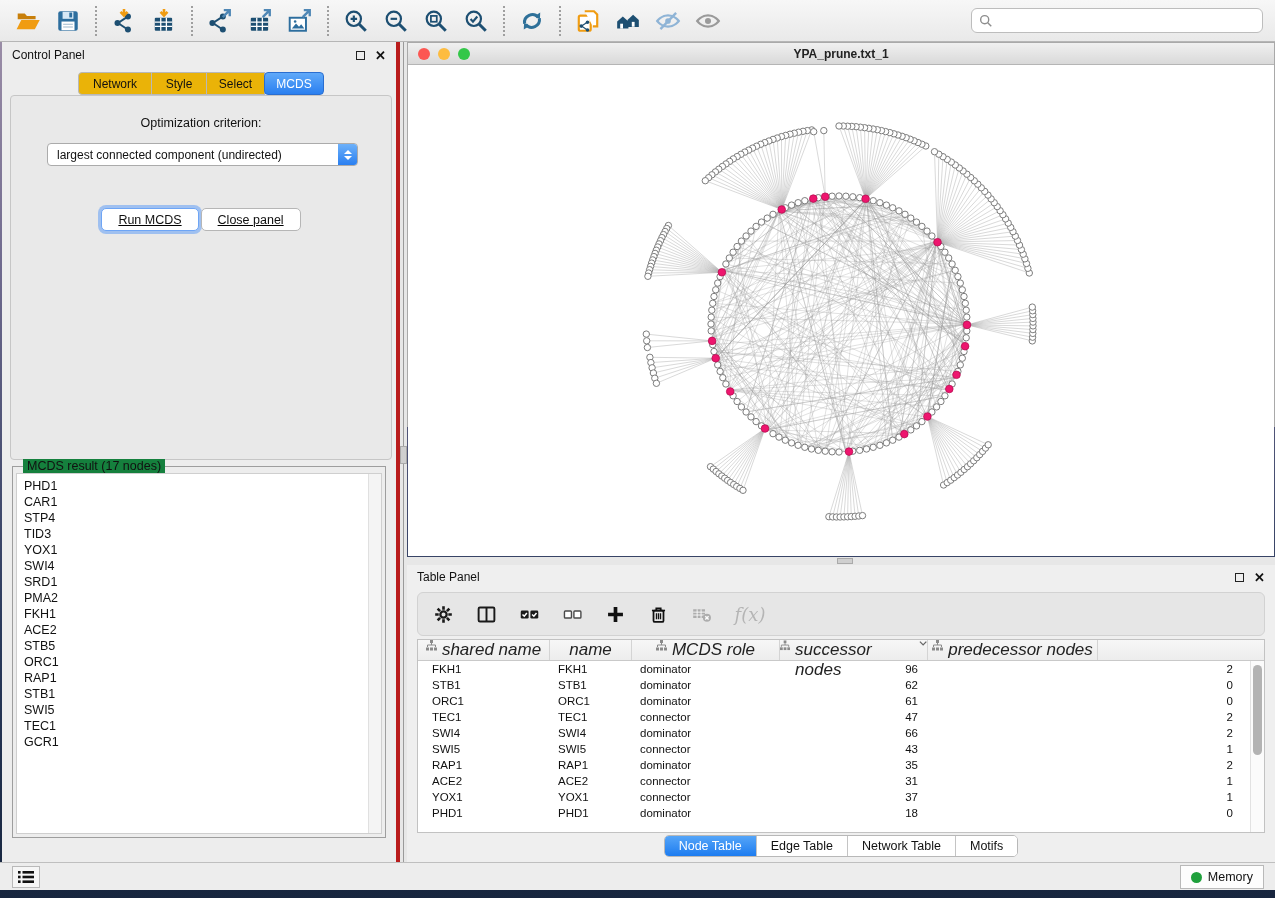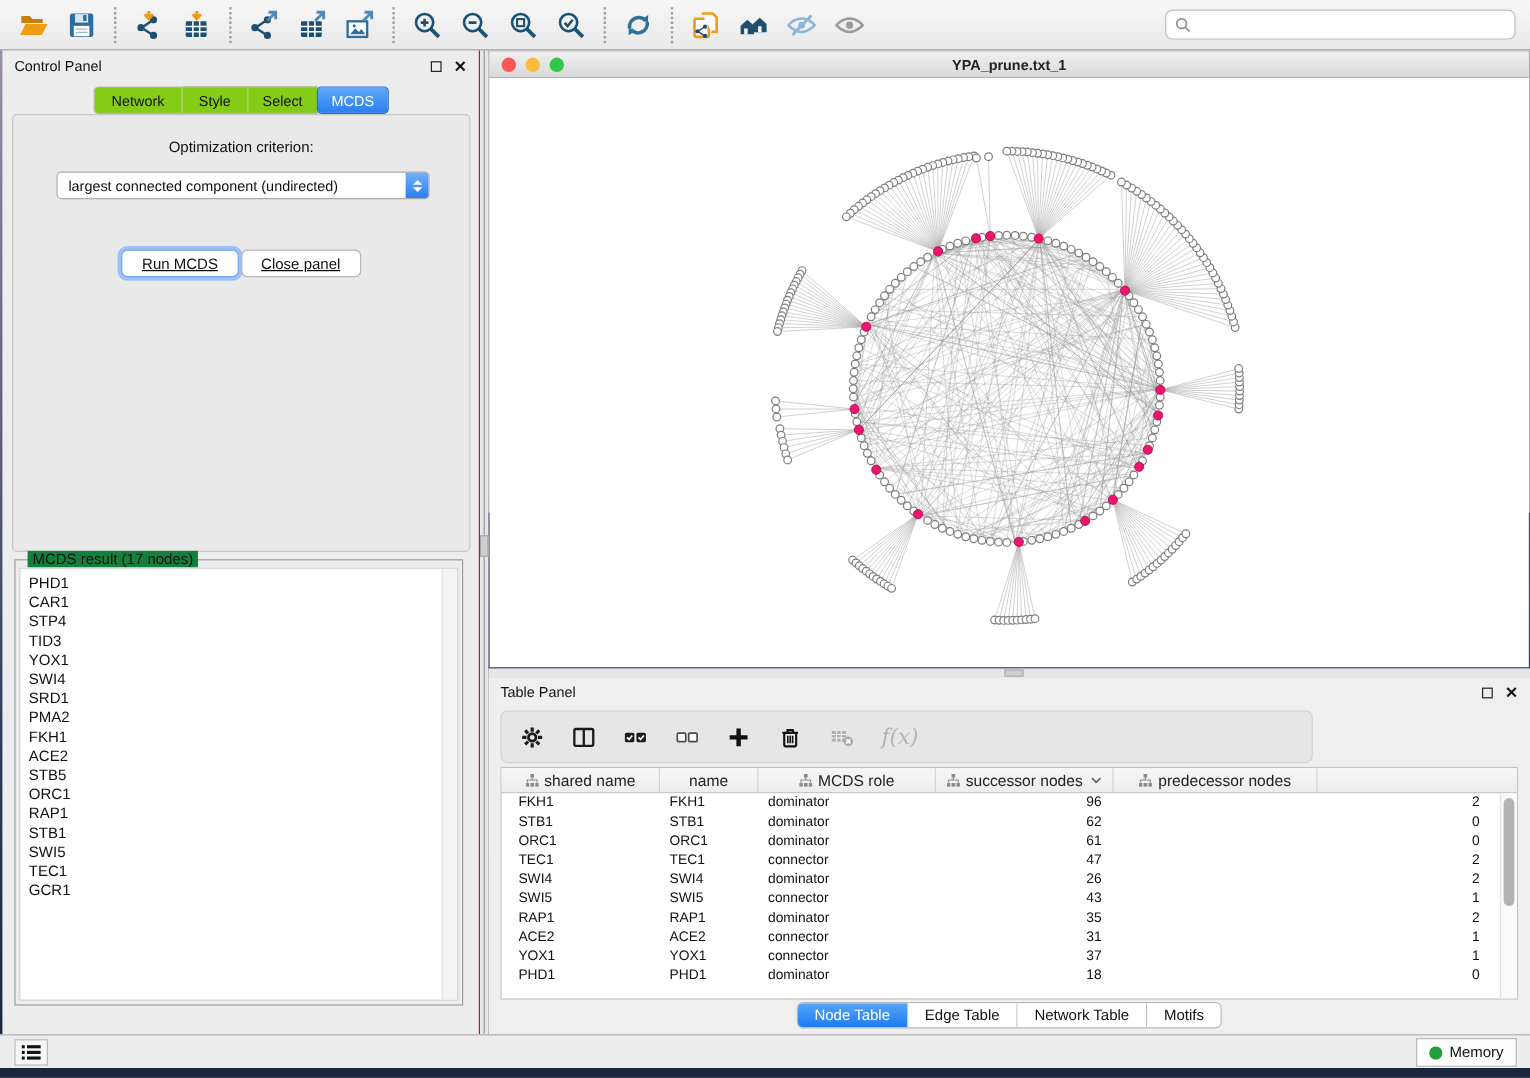--- a/index.html
+++ b/index.html
@@ -16,30 +16,30 @@
   .tb-btn svg { width:26px; height:26px; }
   .tb-sep { width:0; height:30px; border-left:2px dotted #9f9f9f; margin:0 7px; }
   .search-wrap { margin-left:auto; margin-right:4px; width:292px; height:25px;
     background:#fff; border:1px solid #bdbdbd; border-radius:6px;
     display:flex; align-items:center; padding:0 7px; }
   .search-wrap svg { width:14px; height:14px; flex:0 0 auto; }
   .search-wrap input { border:none; outline:none; flex:1; margin-left:5px; font-size:12px; background:transparent; }
 
   
   .control-panel { position:absolute; left:2px; top:42px; width:398px; height:820px;
-    background:#ededed; border-right:1px solid #b91c1c; }
+    background:#ededed; border-right:4px solid #b91c1c; }
   .panel-header { height:26px; display:flex; align-items:center; padding:0 10px; }
   .panel-title { font-size:12px; color:#111; }
   .panel-win-btns { margin-left:auto; display:flex; gap:10px; align-items:center; }
   .win-float { width:9px; height:9px; border:1.6px solid #222; }
   .win-close { font-size:13px; font-weight:900; color:#111; line-height:9px; }
 
   .cp-tabs { position:absolute; left:76px; top:30px; height:23px; display:flex; }
   .cp-tab { height:23px; display:flex; align-items:center; justify-content:center;
-    background:#84cc16; border:1px solid #b8b8b8; border-left:none; font-size:12px; color:#111; }
+    background:#eab308; border:1px solid #b8b8b8; border-left:none; font-size:12px; color:#111; }
   .cp-tab:first-child { border-left:1px solid #b8b8b8; border-radius:4px 0 0 4px; }
   .cp-tab.sel { background:linear-gradient(#5fa9f9,#2a7ff0); color:#fff; border:1px solid #2a6ed0;
     border-radius:4px; margin-left:-1px; }
 
   .cp-inner { position:absolute; left:8px; top:53px; width:382px; height:365px;
     background:#e9e9e9; border:1px solid #c6c6c6; border-radius:4px; }
   .opt-label { text-align:center; margin-top:20px; font-size:12.5px; color:#111; }
   .criterion { position:absolute; left:36px; top:47px; width:311px; height:23px;
     background:#fff; border:1px solid #ababab; border-radius:4px;
     display:flex; align-items:center; }
@@ -76,34 +76,34 @@
   .net-canvas { position:absolute; left:0; top:22px; width:866px; height:491px; background:#fff; }
   .v-splitter { position:absolute; left:400px; top:42px; width:7px; height:820px; background:#e7e7e7; }
   .v-splitter .line { position:absolute; left:3px; top:0; bottom:0; width:1px; background:#9a9a9a; }
   .v-splitter .grip { position:absolute; left:0; top:404px; width:7px; height:18px; background:#cfcfcf; border:1px solid #aaa; }
   .h-splitter { position:absolute; left:407px; top:557px; width:868px; height:8px; background:#e7e7e7; }
   .h-splitter .grip { position:absolute; left:430px; top:1px; width:16px; height:6px; background:#cfcfcf; border:1px solid #aaa; }
 
   
   .table-panel { position:absolute; left:407px; top:565px; width:868px; height:297px; background:#efefef; }
   .tp-header { height:24px; display:flex; align-items:center; padding:0 10px; }
-  .tp-toolbar { position:absolute; left:10px; top:27px; width:677px; height:44px;
+  .tp-toolbar { position:absolute; left:10px; top:27px; width:848px; height:44px;
     background:#e6e6e6; border:1px solid #d2d2d2; border-radius:6px;
     display:flex; align-items:center; padding:0 12px; gap:17px; }
   .tp-tool { width:26px; height:26px; display:flex; align-items:center; justify-content:center; }
   .tp-tool svg { width:21px; height:21px; }
   .tp-tool.disabled { opacity:.95; }
   .fx-glyph { font-family:"DejaVu Serif", serif; font-style:italic; font-size:18px; color:#b3b3b3; }
 
   .nt-table { position:absolute; left:10px; top:74px; width:848px; height:194px;
     background:#fff; border:1px solid #c2c2c2; }
   .nt-head { display:flex; height:21px; background:linear-gradient(#f7f7f7,#ededed);
     border-bottom:1px solid #c9c9c9; }
-  .nt-hcell { display:flex; align-items:center; justify-content:center; gap:5px;
-    border-right:1px solid #d4d4d4; font-size:13px; color:#222; position:relative; }
+  .nt-hcell { display:flex; align-items:flex-start; justify-content:center; gap:5px;
+    border-right:1px solid #d4d4d4; font-size:17px; color:#222; position:relative;font-style:italic; }
   .nt-hcell svg.shared { width:11px; height:11px; }
   .nt-hcell .sort { margin-left:2px; }
   .nt-body { position:absolute; left:0; top:21px; right:14px; bottom:0; overflow:hidden; }
   .nt-row { display:flex; height:16px; align-items:center; }
   .nt-cell { font-size:11.5px; color:#111; white-space:nowrap; }
   .nt-scroll { position:absolute; right:0; top:21px; width:14px; bottom:0;
     background:#fbfbfb; border-left:1px solid #e2e2e2; }
   .nt-thumb { position:absolute; left:2px; right:2px; top:4px; height:90px;
     background:#b3b3b3; border-radius:5px; }
 
@@ -1277,21 +1277,21 @@
           <div class="nt-cell" style="width: 132px; padding-left: 14px;">TEC1</div>
           <div class="nt-cell" style="width: 82px; padding-left: 8px;">TEC1</div>
           <div class="nt-cell" style="width: 148px; padding-left: 8px;">connector</div>
           <div class="nt-cell" style="width: 148px; text-align: right; padding-right: 10px;">47</div>
           <div class="nt-cell" style="width: 315px; text-align: right; padding-right: 10px;">2</div>
         </div>
         <div class="nt-row">
           <div class="nt-cell" style="width: 132px; padding-left: 14px;">SWI4</div>
           <div class="nt-cell" style="width: 82px; padding-left: 8px;">SWI4</div>
           <div class="nt-cell" style="width: 148px; padding-left: 8px;">dominator</div>
-          <div class="nt-cell" style="width: 148px; text-align: right; padding-right: 10px;">26</div>
+          <div class="nt-cell" style="width: 148px; text-align: right; padding-right: 10px;">66</div>
           <div class="nt-cell" style="width: 315px; text-align: right; padding-right: 10px;">2</div>
         </div>
         <div class="nt-row">
           <div class="nt-cell" style="width: 132px; padding-left: 14px;">SWI5</div>
           <div class="nt-cell" style="width: 82px; padding-left: 8px;">SWI5</div>
           <div class="nt-cell" style="width: 148px; padding-left: 8px;">connector</div>
           <div class="nt-cell" style="width: 148px; text-align: right; padding-right: 10px;">43</div>
           <div class="nt-cell" style="width: 315px; text-align: right; padding-right: 10px;">1</div>
         </div>
         <div class="nt-row">

